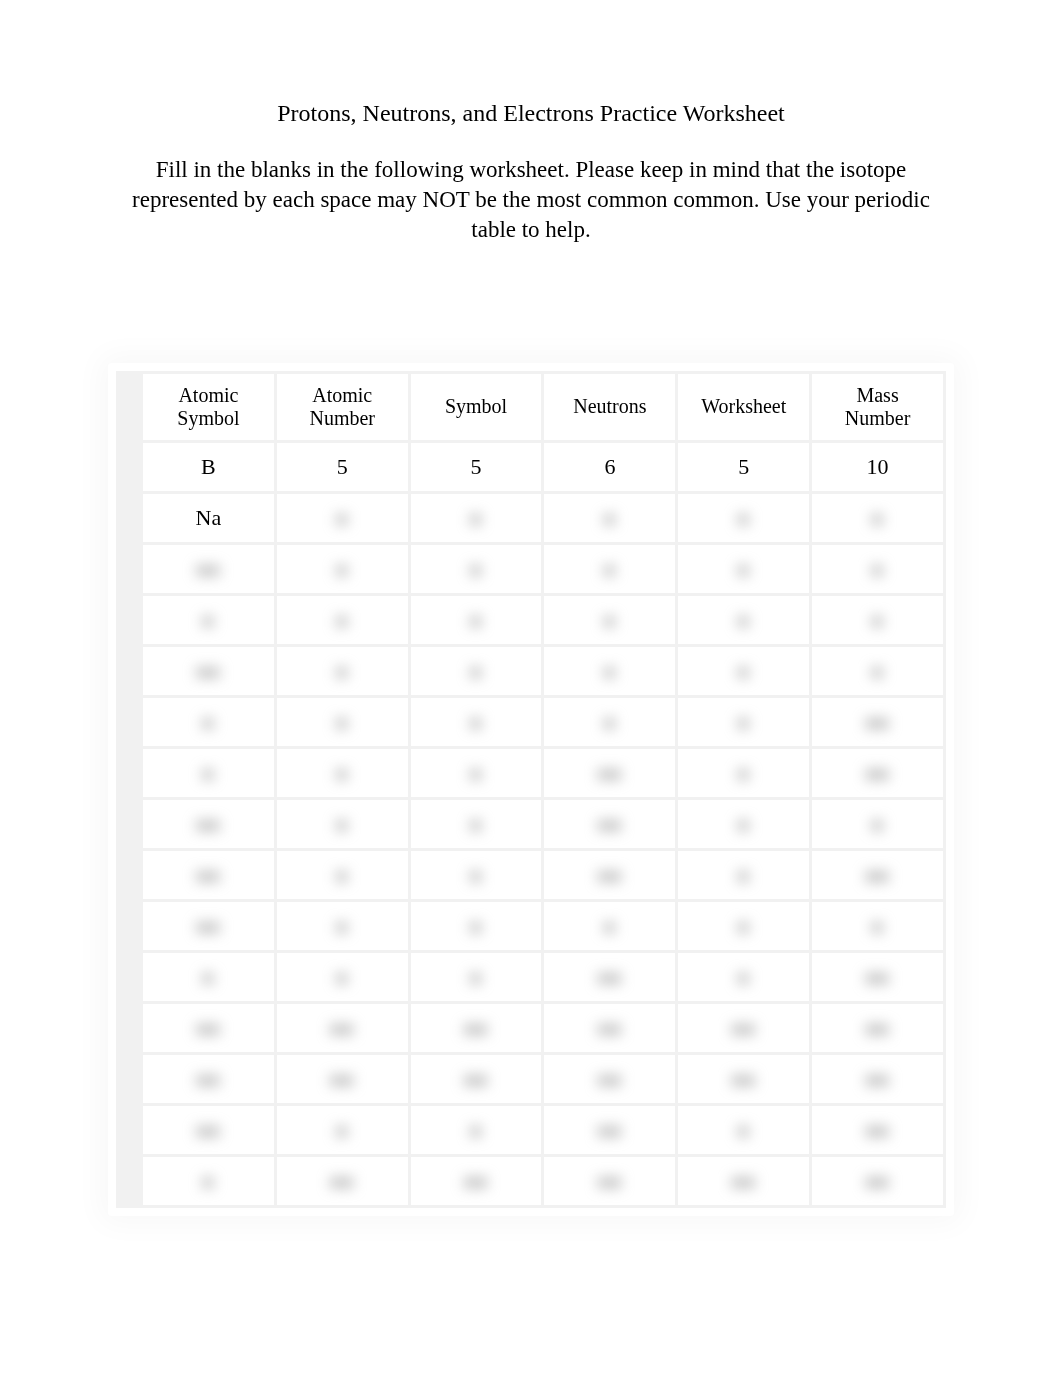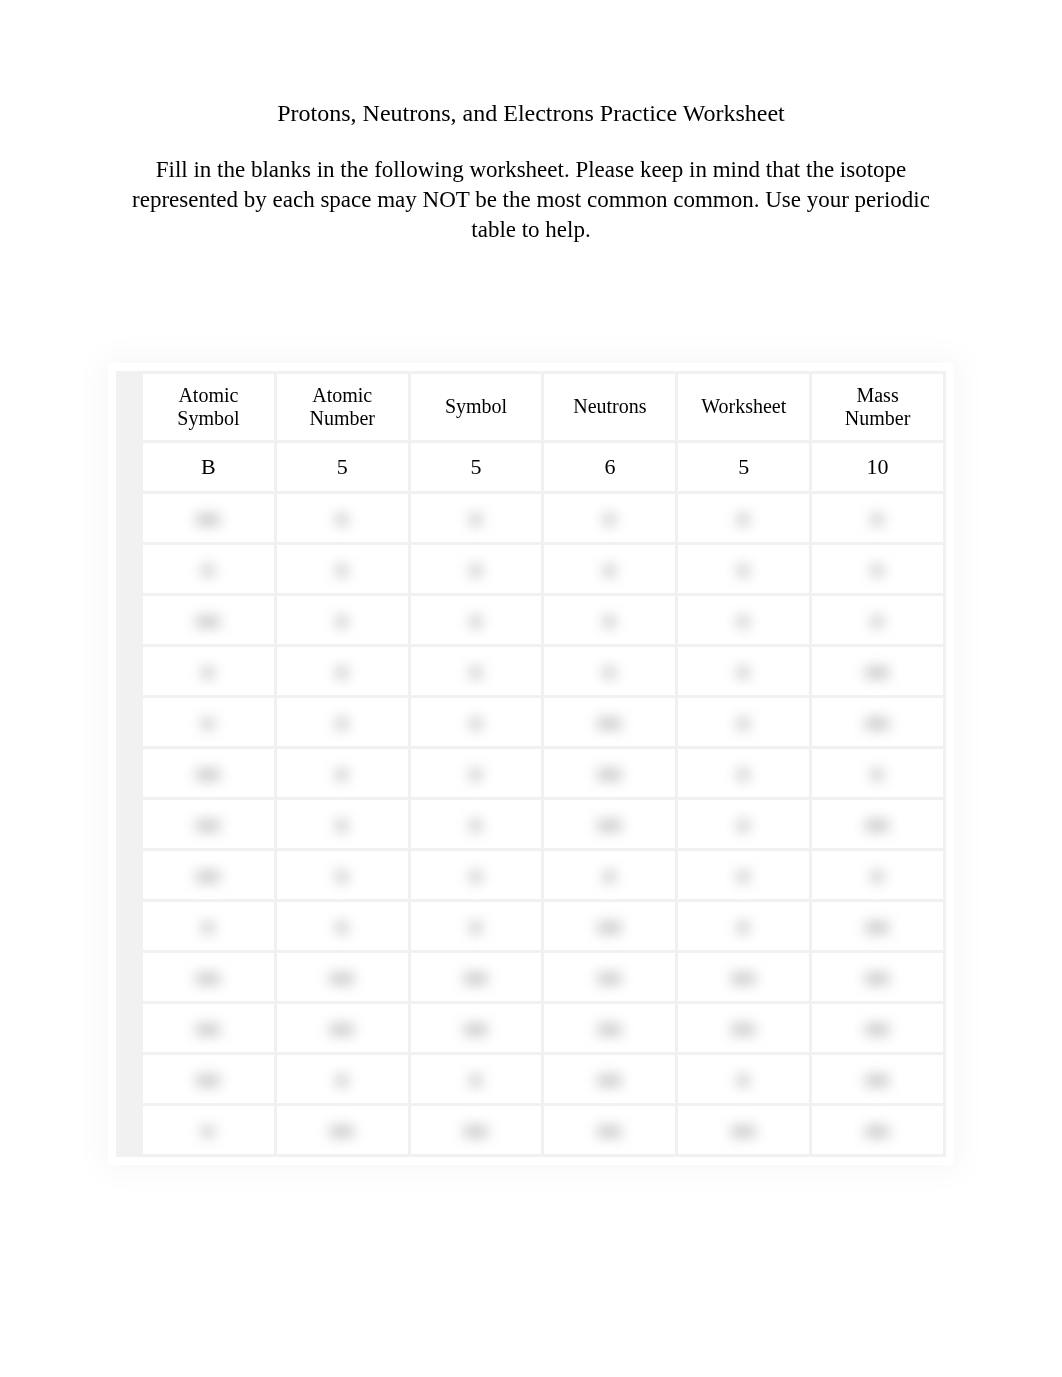--- a/index.html
+++ b/index.html
@@ -98,20 +98,28 @@
   <tbody>
         <tr>
           <td>B</td>
           <td>5</td>
           <td>5</td>
           <td>6</td>
           <td>5</td>
           <td>10</td>
         </tr>
         <tr>
+          <td>Na</td>
+          <td class="blur"><span>■</span></td>
+          <td class="blur"><span>■</span></td>
+          <td class="blur"><span>■</span></td>
+          <td class="blur"><span>■</span></td>
+          <td class="blur"><span>■</span></td>
+        </tr>
+        <tr>
           <td class="blur"><span>■■</span></td>
           <td class="blur"><span>■</span></td>
           <td class="blur"><span>■</span></td>
           <td class="blur"><span>■</span></td>
           <td class="blur"><span>■</span></td>
           <td class="blur"><span>■</span></td>
         </tr>
         <tr>
           <td class="blur"><span>■</span></td>
           <td class="blur"><span>■</span></td>

